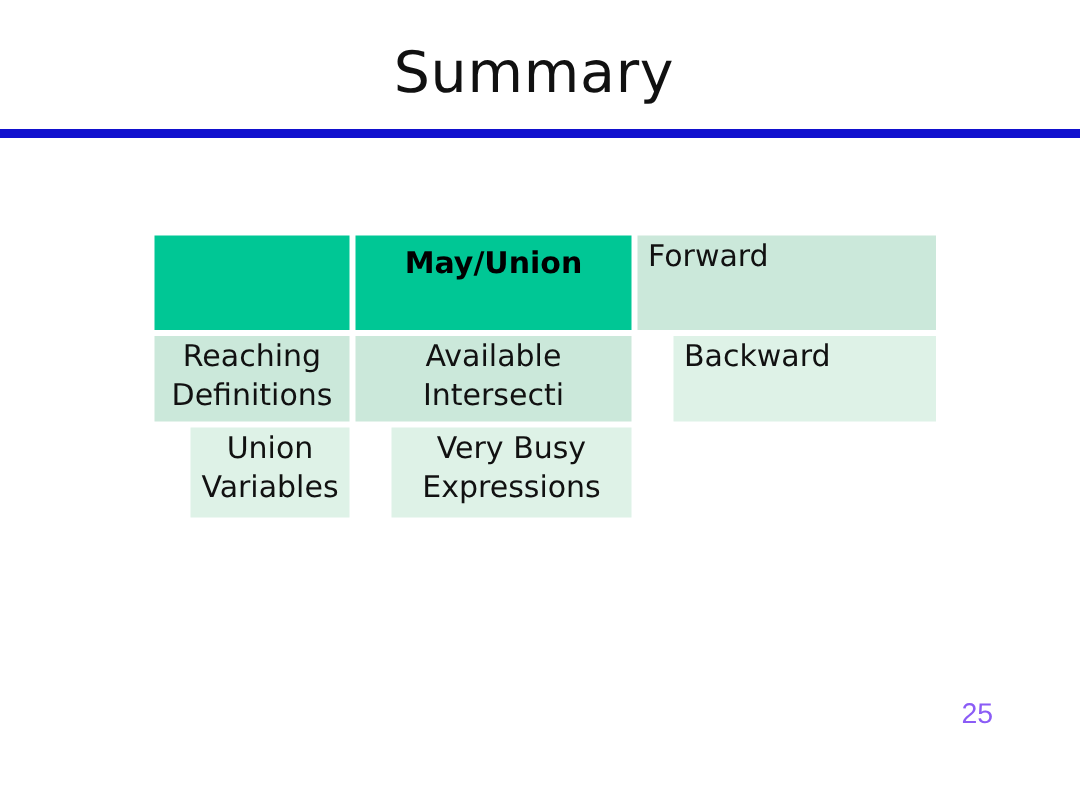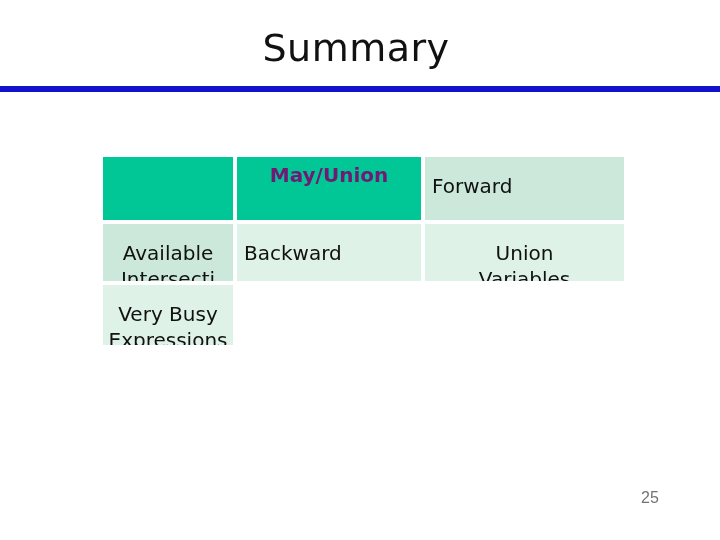--- a/index.html
+++ b/index.html
@@ -47,59 +47,61 @@
     background: transparent;
   }
   .cell {
     overflow: hidden;
     white-space: pre-line;
     font-size: 20px;
     line-height: 26px;
     color: #111111;
     text-align: center;
     box-sizing: border-box;
-    padding-top: 16px;
+    padding-top: 0;
   }
   .cell.hdr {
     background: var(--header-bg, #00c795);
-    color: #701a75;
+    color: #000000;
     font-weight: bold;
     line-height: 27px;
     padding-top: 5px;
   }
   .cell.row1 { background: var(--row1-bg, #cbe8da); }
-  .cell.row2 { background: var(--row2-bg, #def2e7); }
+  .cell.row2 { background: var(--row2-bg, #def2e7); margin-left: 24px; }
   .cell.rowlabel {
     text-align: left;
     padding-left: 7px;
   }
   .page-number {
     position: absolute;
     left: 641px;
-    top: 489px;
-    font-size: 16px;
-    color: #737373;
+    top: 466px;
+    font-size: 19px;
+    color: #8b5cf6;
     font-family: "Liberation Sans", sans-serif;
   }
 </style>
 </head>
 <body>
 
 <div class="slide">
 
   <h1 class="slide-title">Summary</h1>
 
   <div class="title-rule"></div>
 
   <div class="summary-table">
 
     <div class="cell hdr"></div>
     <div class="cell hdr">May/Union</div>
 
     <div class="cell row1 rowlabel">Forward</div>
+    <div class="cell row1">Reaching
+Definitions</div>
     <div class="cell row1">Available
 Intersecti</div>
 
     <div class="cell row2 rowlabel">Backward</div>
     <div class="cell row2">Union
 Variables</div>
     <div class="cell row2">Very Busy
 Expressions</div>
   </div>
 

